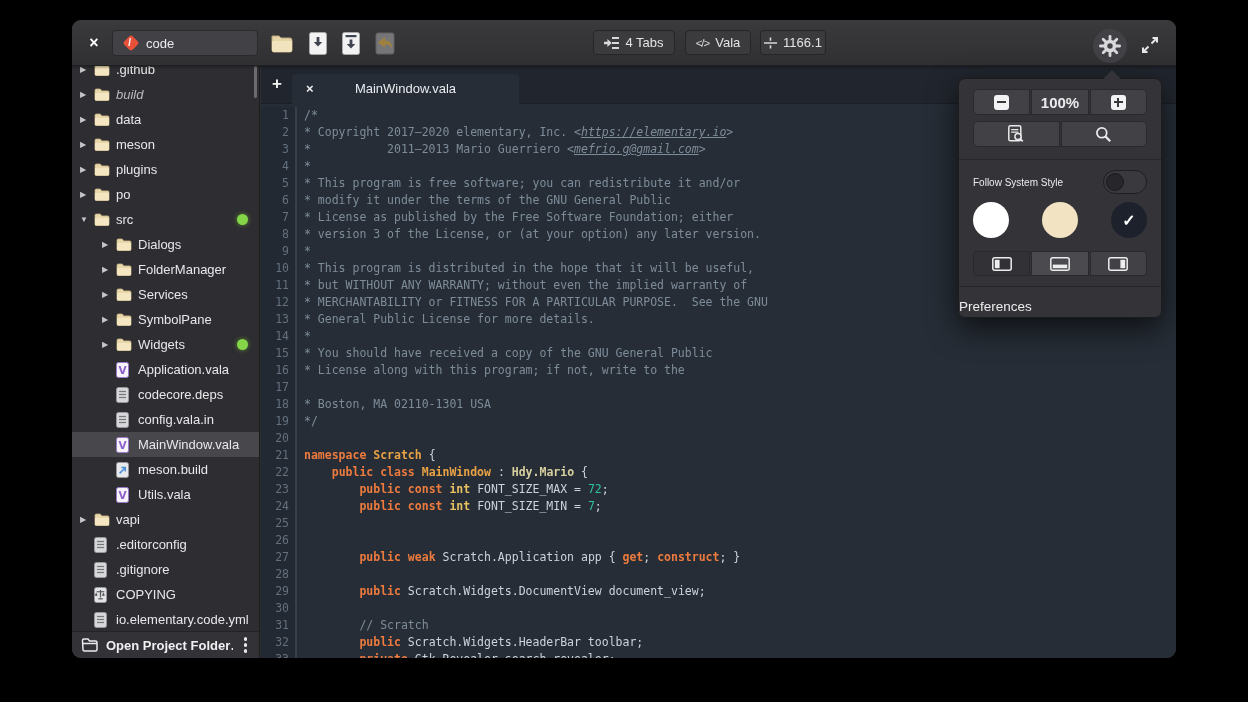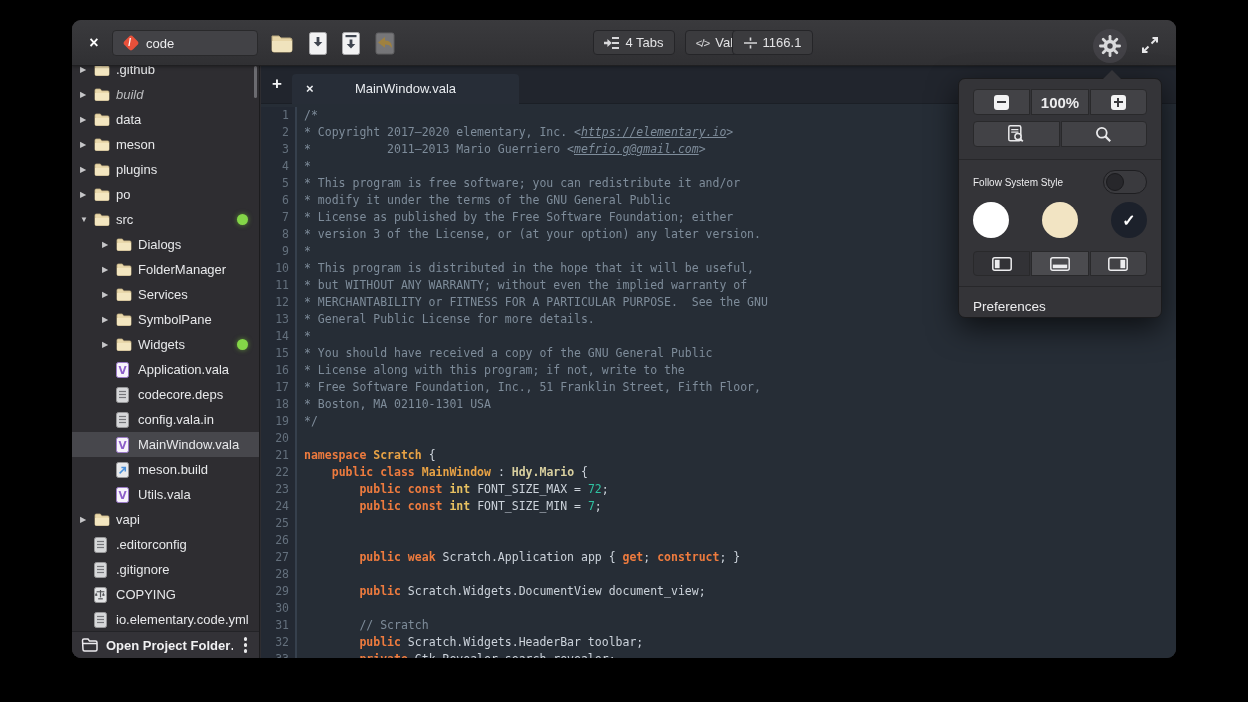--- a/index.html
+++ b/index.html
@@ -22,21 +22,21 @@
   .code-logo { position:relative; width:15px; height:15px; flex:0 0 15px; }
   .code-logo::before { content:""; position:absolute; inset:1.5px; background:#e8503a;
                        border-radius:3px; transform:rotate(45deg); }
   .code-logo::after { content:"/"; position:absolute; left:5.2px; top:1px; color:#fff;
                       font-size:10px; font-weight:bold; }
   .tool-icons { position:absolute; left:198px; top:9px; display:flex; gap:15px; align-items:center; height:28px; }
   .ticon { display:flex; align-items:center; }
   .hb-btn { position:absolute; top:10px; height:25px; background:#3b3b3e;
             border:1px solid #252528; border-radius:4px; color:#e3e3e5; font-size:13px;
             display:flex; align-items:center; justify-content:center; gap:6px; }
-  .btn-tabs { left:521px; width:82px; } .btn-lang { left:613px; width:66px; } .btn-line { left:660px; width:81px; }
+  .btn-tabs { left:521px; width:82px; } .btn-lang { left:613px; width:66px; } .btn-line { left:688px; width:66px; }
   .lang-glyph { font-size:11.5px; color:#d8d8da; letter-spacing:-1px; }
   .gear-btn { position:absolute; left:1021px; top:9px; width:34px; height:34px; border-radius:50%;
               background:#424146; display:flex; align-items:center; justify-content:center; }
   .fs-btn { position:absolute; left:1068px; top:15px; width:20px; height:20px; }
 
   
   .sidebar { position:absolute; left:0; top:46px; width:188px; bottom:0; background:#2e2d31;
              border-right:1px solid #1c1c1e; overflow:hidden; }
   .tree { position:absolute; left:0; right:0; top:-9px; bottom:27px; overflow:hidden; }
   .tree-row { display:flex; align-items:center; height:25px; padding-left:6px;
@@ -100,21 +100,21 @@
             border:1px solid #1e1e21; border-radius:12px; }
   .toggle .knob { position:absolute; left:2px; top:2px; width:18px; height:18px; border-radius:50%;
                   background:#27272b; border:1px solid #1a1a1d; }
   .styles-row { position:absolute; left:14px; right:14px; top:120px; height:42px;
                 display:flex; align-items:center; justify-content:space-between; }
   .style-circle { width:36px; height:36px; border-radius:50%; display:flex;
                   align-items:center; justify-content:center; color:#fff; font-size:16px; font-weight:bold; }
   .layout-row { position:absolute; left:14px; right:14px; top:172px; height:25px; display:flex; gap:1px; }
   .layout-row .seg.pressed { background:#323236; } .layout-row .seg.lit { background:#4b4b4f; }
   .pref-row { position:absolute; left:0; right:0; top:214px; height:26px; display:flex; align-items:center; }
-  .pref-row span { padding-left:14px; color:#ececee; font-size:13.5px; }
+  .pref-row span { color:#ececee; font-size:13.5px; }
 </style>
 </head>
 <body>
 
 <div class="window">
 
   <div class="headerbar">
     <div class="close-btn">×</div>
     <div class="project-chip">
       <span class="code-logo"></span>
@@ -489,21 +489,21 @@
         <div class="cline"><span class="lnum">7</span><span><span class="cmt">* License as published by the Free Software Foundation; either</span></span></div>
         <div class="cline"><span class="lnum">8</span><span><span class="cmt">* version 3 of the License, or (at your option) any later version.</span></span></div>
         <div class="cline"><span class="lnum">9</span><span><span class="cmt">*</span></span></div>
         <div class="cline"><span class="lnum">10</span><span><span class="cmt">* This program is distributed in the hope that it will be useful,</span></span></div>
         <div class="cline"><span class="lnum">11</span><span><span class="cmt">* but WITHOUT ANY WARRANTY; without even the implied warranty of</span></span></div>
         <div class="cline"><span class="lnum">12</span><span><span class="cmt">* MERCHANTABILITY or FITNESS FOR A PARTICULAR PURPOSE.  See the GNU</span></span></div>
         <div class="cline"><span class="lnum">13</span><span><span class="cmt">* General Public License for more details.</span></span></div>
         <div class="cline"><span class="lnum">14</span><span><span class="cmt">*</span></span></div>
         <div class="cline"><span class="lnum">15</span><span><span class="cmt">* You should have received a copy of the GNU General Public</span></span></div>
         <div class="cline"><span class="lnum">16</span><span><span class="cmt">* License along with this program; if not, write to the</span></span></div>
-        <div class="cline"><span class="lnum">17</span><span><span class="cmt">* Free Software Foundation, Inc., 51 Franklin Street, Fifth Floor,</span></span></div>
+        <div class="cline"><span class="lnum">17</span></div>
         <div class="cline"><span class="lnum">18</span><span><span class="cmt">* Boston, MA 02110-1301 USA</span></span></div>
         <div class="cline"><span class="lnum">19</span><span><span class="cmt">*/</span></span></div>
         <div class="cline"><span class="lnum">20</span><span></span></div>
         <div class="cline"><span class="lnum">21</span><span><span class="kw">namespace</span><span class="pln"> </span><span class="cls">Scratch</span><span class="pln"> {</span></span></div>
         <div class="cline"><span class="lnum">22</span><span><span class="pln">    </span><span class="kw">public class</span><span class="pln"> </span><span class="cls">MainWindow</span><span class="pln"> : </span><span class="hdy">Hdy.Mario</span><span class="pln"> {</span></span></div>
         <div class="cline"><span class="lnum">23</span><span><span class="pln">        </span><span class="kw">public const</span><span class="pln"> </span><span class="typ">int</span><span class="pln"> FONT_SIZE_MAX = </span><span class="num">72</span><span class="pln">;</span></span></div>
         <div class="cline"><span class="lnum">24</span><span><span class="pln">        </span><span class="kw">public const</span><span class="pln"> </span><span class="typ">int</span><span class="pln"> FONT_SIZE_MIN = </span><span class="num">7</span><span class="pln">;</span></span></div>
         <div class="cline"><span class="lnum">25</span></div>
         <div class="cline"><span class="lnum">26</span><span></span></div>
         <div class="cline"><span class="lnum">27</span><span><span class="pln">        </span><span class="kw">public weak</span><span class="pln"> Scratch.Application app { </span><span class="kw">get</span><span class="pln">; </span><span class="kw">construct</span><span class="pln">; }</span></span></div>

